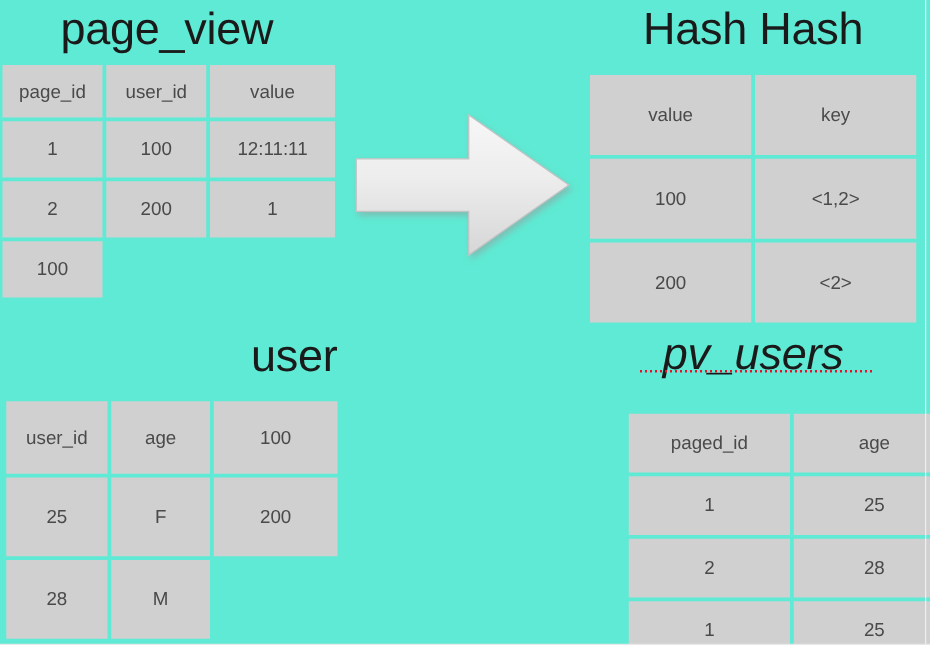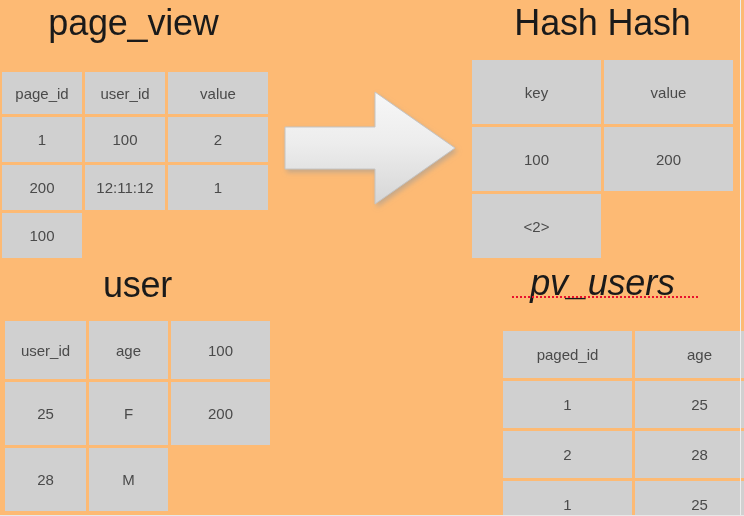--- a/index.html
+++ b/index.html
@@ -15,21 +15,21 @@
     font-family: "Liberation Sans", sans-serif;
     -webkit-font-smoothing: antialiased;
   }
 
   .slide {
     position: absolute;
     left: 0;
     top: 0;
     width: 744px;
     height: 516px;
-    background: #fdba74;
+    background: #5eead4;
     overflow: hidden;
   }
 
   
   .slide-bottom-edge {
     position: absolute;
     left: 0;
     bottom: 0;
     width: 744px;
     height: 1px;
@@ -111,33 +111,33 @@
     overflow: visible;
   }
 </style>
 </head>
 <body>
 
 <div class="slide">
 
   <div class="title centered" style="left:2px; top:2px; width:263px;">page_view</div>
 
-  <div class="tbl" style="left:2px; top:72px; width:263px;
+  <div class="tbl" style="left:2px; top:52px; width:263px;
               grid-template-columns: 80px 80px 100px;
               grid-template-rows: 42px 45px 45px 45px;">
     <div class="cell head">page_id</div>
     <div class="cell head">user_id</div>
     <div class="cell head">value</div>
 
     <div class="cell">1</div>
     <div class="cell">100</div>
+    <div class="cell">12:11:11</div>
 
     <div class="cell">2</div>
     <div class="cell">200</div>
-    <div class="cell">12:11:12</div>
 
     <div class="cell">1</div>
     <div class="cell">100</div>
   </div>
 
   <div class="arrow-wrap">
     <svg viewBox="0 0 174 124" xmlns="http://www.w3.org/2000/svg">
       <defs>
         <linearGradient id="arrowGrad" x1="0" y1="0" x2="0" y2="1">
           <stop offset="0%" stop-color="#f7f7f7"></stop>
@@ -150,30 +150,31 @@
       </defs>
       <polygon points="2,41 92,41 92,6 172,62 92,118 92,83 2,83" fill="url(#arrowGrad)" stroke="#c4c4c4" stroke-width="1" filter="url(#arrowShadow)"></polygon>
     </svg>
   </div>
 
   <div class="title centered" style="left:472px; top:2px; width:261px;">Hash Hash</div>
 
   <div class="tbl" style="left:472px; top:60px; width:261px;
               grid-template-columns: 129px 129px;
               grid-template-rows: 64px 64px 64px;">
+    <div class="cell head">value</div>
     <div class="cell head">key</div>
-    <div class="cell head">value</div>
-
-    <div class="cell">100</div>
+
+    <div class="cell">100</div>
+    <div class="cell">&lt;1,2&gt;</div>
 
     <div class="cell">200</div>
     <div class="cell">&lt;2&gt;</div>
   </div>
 
-  <div class="title centered" style="left:5px; top:264px; width:265px;">user</div>
+  <div class="title centered" style="left:5px; top:264px; width:265px;text-align:right;">user</div>
 
   <div class="tbl" style="left:5px; top:321px; width:265px;
               grid-template-columns: 81px 79px 99px;
               grid-template-rows: 58px 63px 63px;">
     <div class="cell head">user_id</div>
     <div class="cell head">age</div>
 
     <div class="cell">100</div>
     <div class="cell">25</div>
     <div class="cell">F</div>

